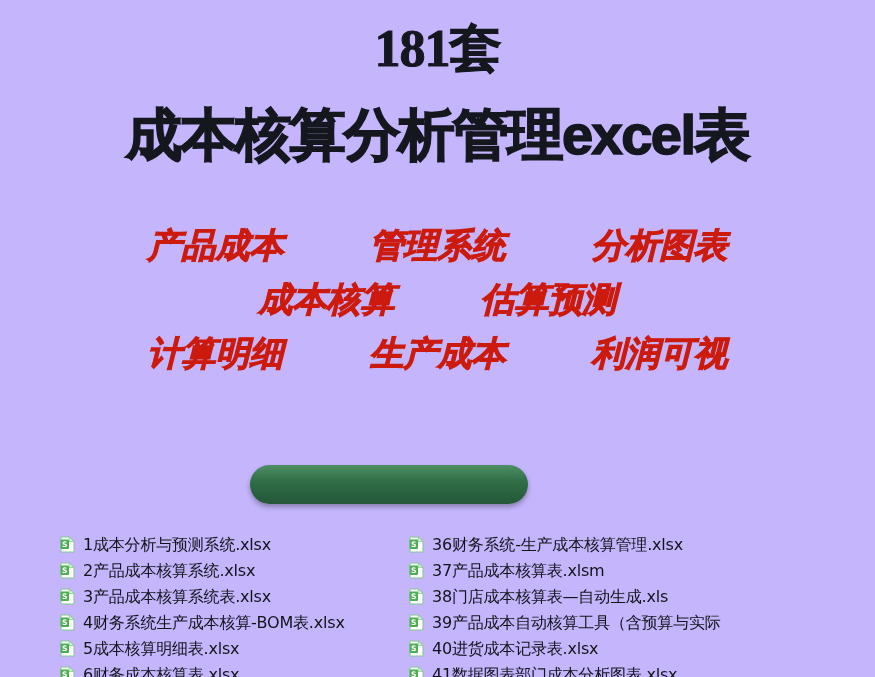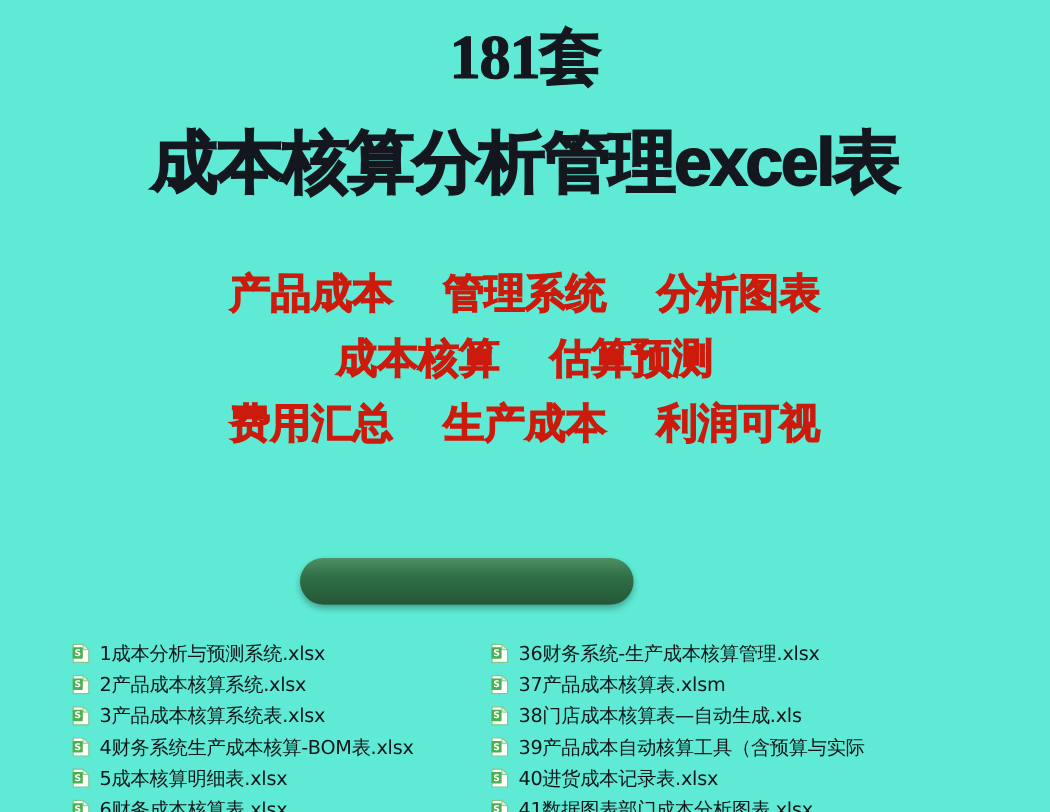--- a/index.html
+++ b/index.html
@@ -13,21 +13,21 @@
     height: 677px;
     overflow: hidden;
     font-family: "Liberation Sans", "DejaVu Sans", sans-serif;
     color: #1a1a22;
     position: relative;
   }
   .page {
     position: relative;
     width: 875px;
     height: 677px;
-    background: #5eead4;
+    background: #c4b5fd;
     overflow: hidden;
   }
 
   
   .hero {
     position: absolute;
     top: 0;
     left: 0;
     width: 875px;
     text-align: center;
@@ -63,20 +63,22 @@
     left: 0;
     width: 875px;
     display: flex;
     flex-direction: column;
     gap: 20px;
   }
   .feature-row {
     display: flex;
     justify-content: center;
     align-items: flex-end;
+    gap: 44px;
+    font-style: italic;
   }
   .feature-cell {
     font-family: "Liberation Sans", "DejaVu Sans", sans-serif;
     font-weight: bold;
     font-size: 34px;
     line-height: 1.0;
     color: #cc1b0c;
     -webkit-text-stroke: 1.1px #cc1b0c;
     letter-spacing: 0px;
     width: 178px;
@@ -173,21 +175,21 @@
       <div class="feature-cell">管理系统</div>
       <div class="feature-cell">分析图表</div>
     </div>
 
     <div class="feature-row">
       <div class="feature-cell">成本核算</div>
       <div class="feature-cell">估算预测</div>
     </div>
 
     <div class="feature-row">
-      <div class="feature-cell">费用汇总</div>
+      <div class="feature-cell">计算明细</div>
       <div class="feature-cell">生产成本</div>
       <div class="feature-cell">利润可视</div>
     </div>
 
   </div>
 
   <div class="banner-wrap">
     <div class="banner-pill"></div>
   </div>
 

